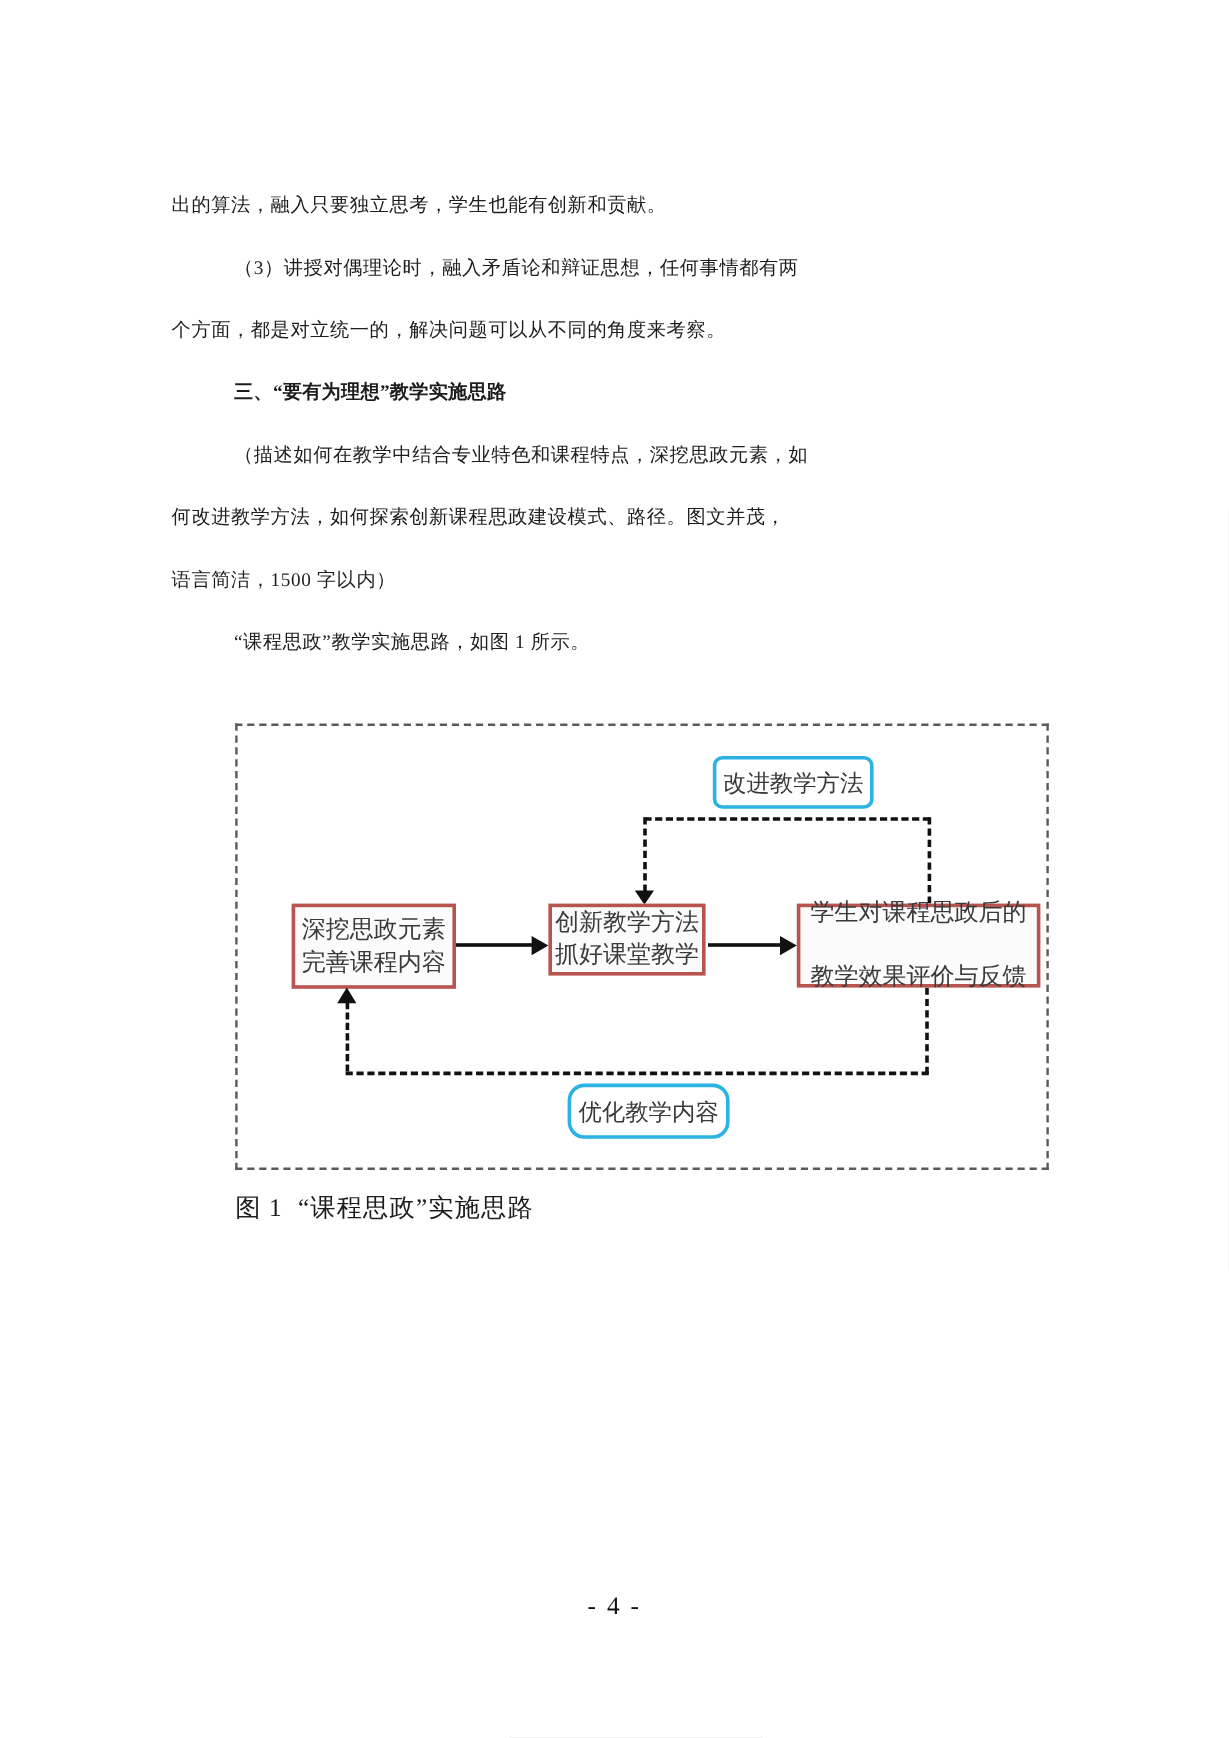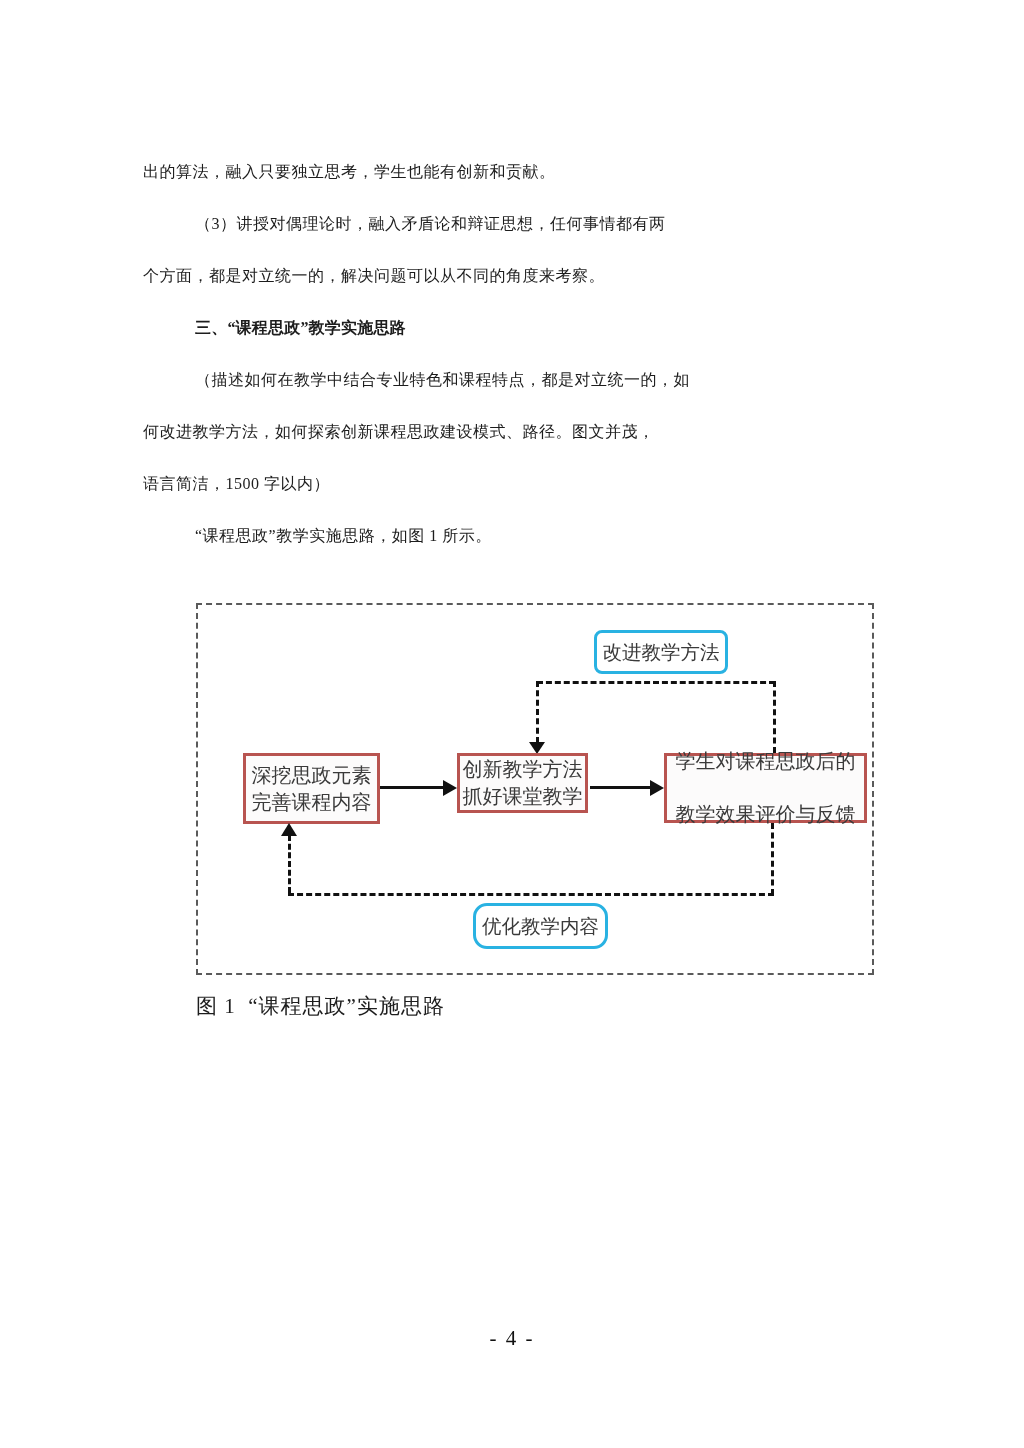--- a/index.html
+++ b/index.html
@@ -78,22 +78,22 @@
 </style>
 </head>
 <body>
 
 <div class="page">
 
   <div class="textblock tb-top">
     <div class="line">出的算法，融入只要独立思考，学生也能有创新和贡献。</div>
     <div class="line indent">（3）讲授对偶理论时，融入矛盾论和辩证思想，任何事情都有两</div>
     <div class="line">个方面，都是对立统一的，解决问题可以从不同的角度来考察。</div>
-    <div class="line indent bold">三、“课程思政”教学实施思路</div>
-    <div class="line indent">（描述如何在教学中结合专业特色和课程特点，都是对立统一的，如</div>
+    <div class="line indent bold">三、“要有为理想”教学实施思路</div>
+    <div class="line indent">（描述如何在教学中结合专业特色和课程特点，深挖思政元素，如</div>
     <div class="line">何改进教学方法，如何探索创新课程思政建设模式、路径。图文并茂，</div>
     <div class="line">语言简洁，1500 字以内）</div>
     <div class="line indent">“课程思政”教学实施思路，如图 1 所示。</div>
   </div>
 
   <div class="fig-outer"></div>
 
   <div class="pill pill-top">改进教学方法</div>
 
   <div class="hdash dash-top-h"></div>

